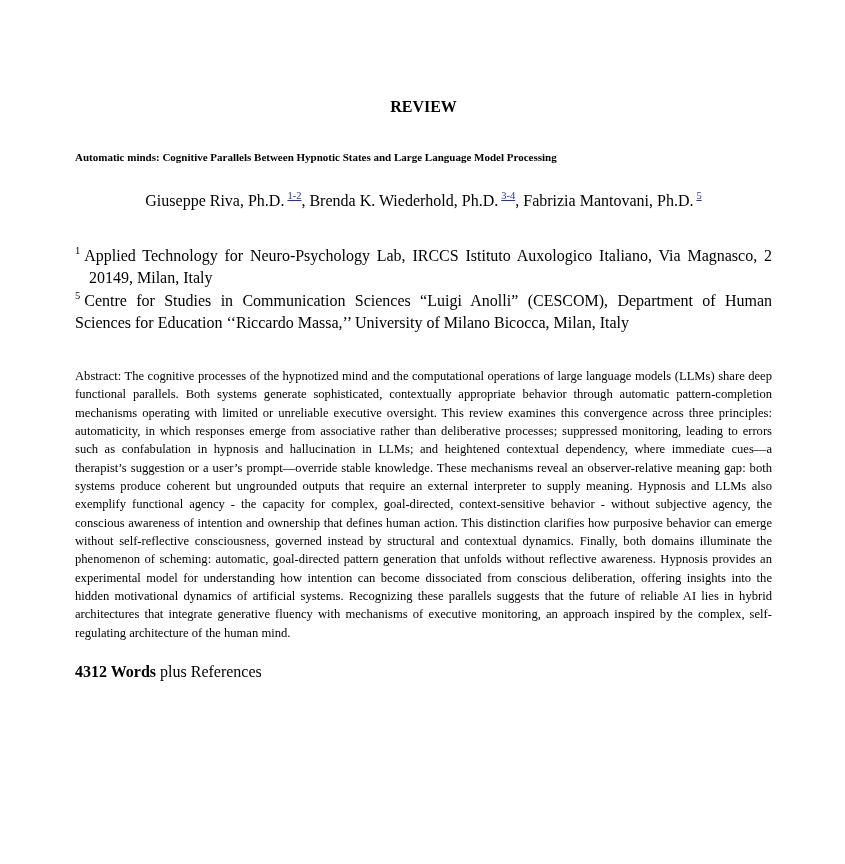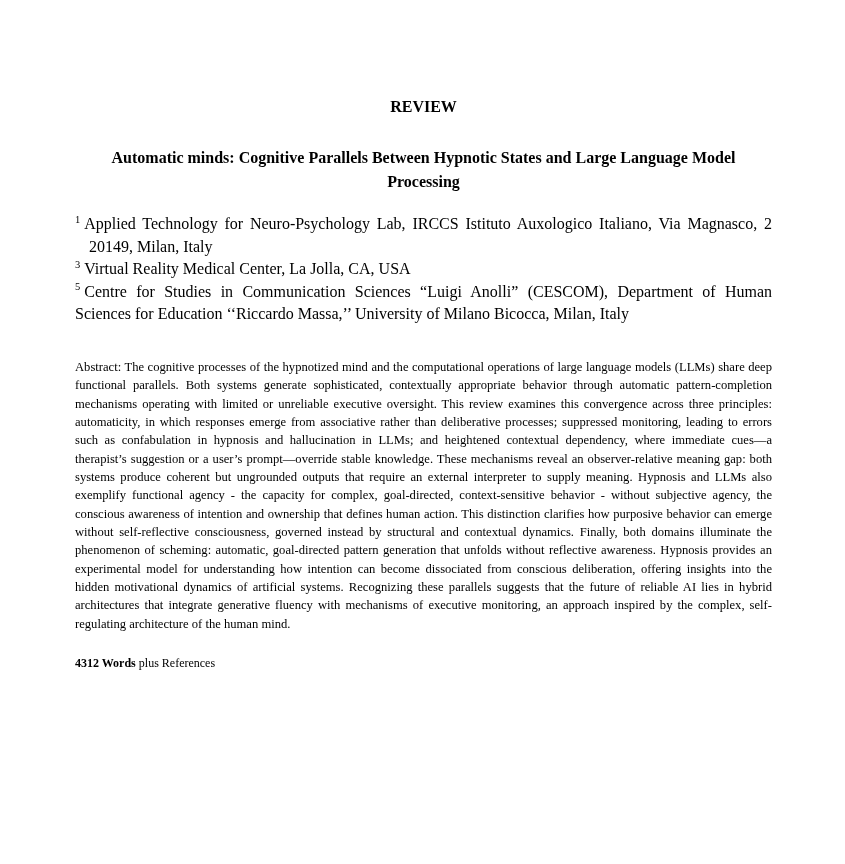--- a/index.html
+++ b/index.html
@@ -19,23 +19,23 @@
     overflow: hidden;
   }
   .review-label {
     text-align: center;
     font-weight: bold;
     font-size: 16px;
     line-height: 22px;
     margin: 0 0 28px 0;
   }
   .paper-title {
-    text-align: center;
+    text-align: left;
     font-weight: bold;
-    font-size: 16px;
+    font-size: 11px;
     line-height: 23.5px;
     margin: 0 0 20px 0;
   }
   .authors-line {
     text-align: center;
     font-size: 16px;
     line-height: 22px;
     margin: 0 0 33px 0;
   }
   .author-sup {
@@ -71,41 +71,41 @@
   .abstract {
     font-size: 12.6px;
     line-height: 18.35px;
     text-align: justify;
     margin: 0 0 19px 0;
   }
   .abstract b {
     font-weight: normal;
   }
   .word-count {
-    font-size: 12px;
+    font-size: 16px;
     line-height: 22px;
     margin: 0;
   }
   .word-count b {
     font-weight: bold;
   }
 </style>
 </head>
 <body>
 
 <div class="page">
 
   <p class="review-label">REVIEW</p>
 
   <h1 class="paper-title">Automatic minds: Cognitive Parallels Between Hypnotic States and Large Language Model Processing</h1>
 
+  <p class="authors-line"><span>Giuseppe Riva, Ph.D.</span><sup class="author-sup"><a class="sup-link">1-2</a></sup><span>, </span><span>Brenda K. Wiederhold, Ph.D.</span><sup class="author-sup"><a class="sup-link">3-4</a></sup><span>, </span><span>Fabrizia Mantovani, Ph.D.</span><sup class="author-sup"><a class="sup-link">5</a></sup></p>
 
   <div class="affiliations">
     <p class="affil hang"><sup class="affil-sup">1</sup><span>Applied Technology for Neuro-Psychology Lab, IRCCS Istituto Auxologico Italiano, Via Magnasco, 2 20149, Milan, Italy</span></p>
-    <p class="affil"><sup class="affil-sup">3</sup><span>Virtual Reality Medical Center, La Jolla, CA, USA</span></p>
     <p class="affil"><sup class="affil-sup">5</sup><span>Centre for Studies in Communication Sciences “Luigi Anolli” (CESCOM), Department of Human Sciences for Education ‘‘Riccardo Massa,’’ University of Milano Bicocca, Milan, Italy</span></p>
   </div>
 
   <p class="abstract"><b>Abstract:</b> <span>The cognitive processes of the hypnotized mind and the computational operations of large language models (LLMs) share deep functional parallels. Both systems generate sophisticated, contextually appropriate behavior through automatic pattern-completion mechanisms operating with limited or unreliable executive oversight. This review examines this convergence across three principles: automaticity, in which responses emerge from associative rather than deliberative processes; suppressed monitoring, leading to errors such as confabulation in hypnosis and hallucination in LLMs; and heightened contextual dependency, where immediate cues—a therapist’s suggestion or a user’s prompt—override stable knowledge. These mechanisms reveal an observer-relative meaning gap: both systems produce coherent but ungrounded outputs that require an external interpreter to supply meaning. Hypnosis and LLMs also exemplify functional agency - the capacity for complex, goal-directed, context-sensitive behavior - without subjective agency, the conscious awareness of intention and ownership that defines human action. This distinction clarifies how purposive behavior can emerge without self-reflective consciousness, governed instead by structural and contextual dynamics. Finally, both domains illuminate the phenomenon of scheming: automatic, goal-directed pattern generation that unfolds without reflective awareness. Hypnosis provides an experimental model for understanding how intention can become dissociated from conscious deliberation, offering insights into the hidden motivational dynamics of artificial systems. Recognizing these parallels suggests that the future of reliable AI lies in hybrid architectures that integrate generative fluency with mechanisms of executive monitoring, an approach inspired by the complex, self-regulating architecture of the human mind.</span></p>
 
   <p class="word-count"><b>4312 Words</b> <span>plus References</span></p>
 
 </div>
 
 </body></html>

